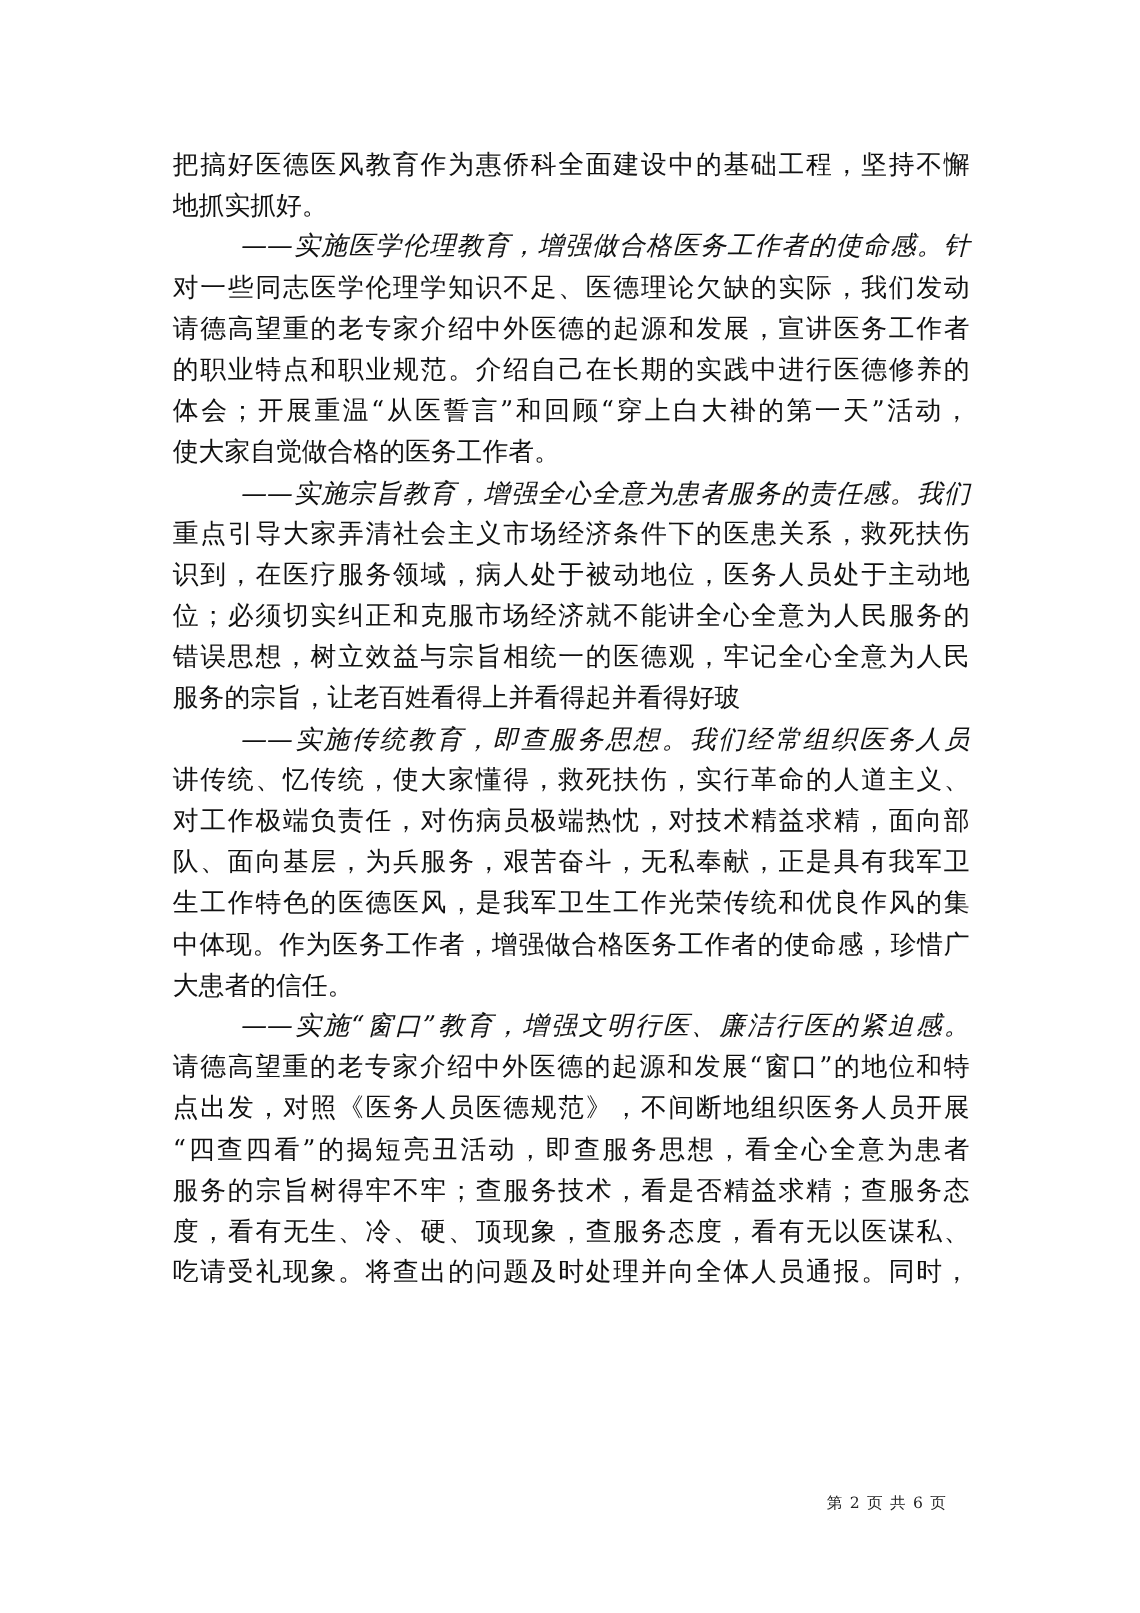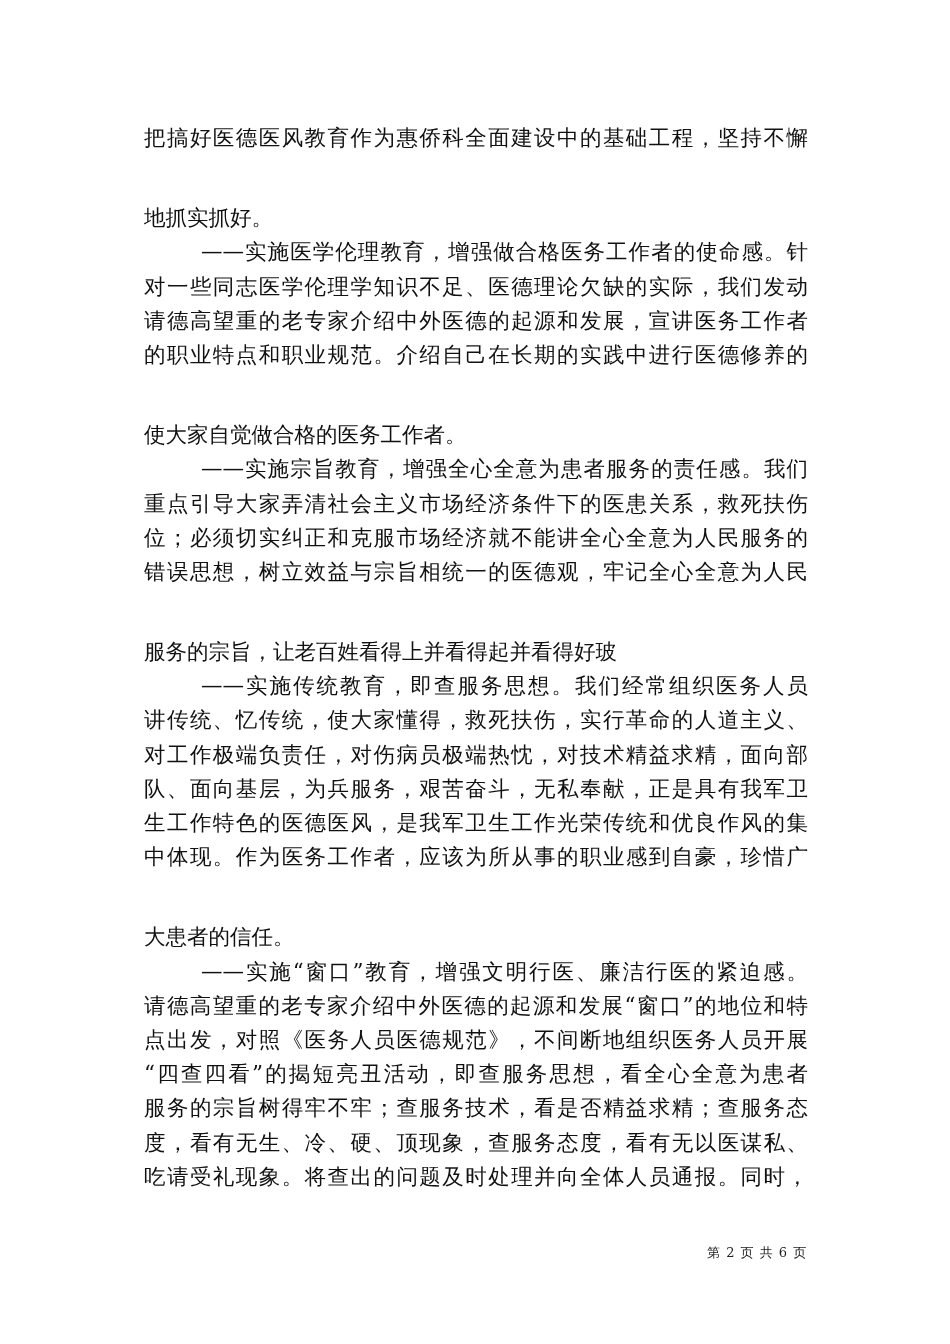--- a/index.html
+++ b/index.html
@@ -33,58 +33,60 @@
       height: 34.2px;
       line-height: 34.2px;
       font-size: 21.5px;
       white-space: nowrap;
       letter-spacing: 0px;
       text-align: justify;
       text-align-last: justify;
     }
     .line.last {
       text-align-last: left;
-      margin-top: 46px;
     }
     .line.indent {
       padding-left: 57px;
+      font-style: italic;
     }
     .footer {
       position: absolute;
-      left: 707px;
+      left: 689px;
       top: 1244px;
       font-size: 13px;
       color: #222222;
       font-family: "DejaVu Serif", "Liberation Serif", serif;
       letter-spacing: 1px;
     }
   </style>
 </head>
 <body>
 
 <div class="page">
   <div class="body-text" id="body-text">
       <div class="line">把搞好医德医风教育作为惠侨科全面建设中的基础工程，坚持不懈</div>
       <div class="line last">地抓实抓好。</div>
       <div class="line indent">——实施医学伦理教育，增强做合格医务工作者的使命感。针</div>
       <div class="line">对一些同志医学伦理学知识不足、医德理论欠缺的实际，我们发动</div>
       <div class="line">请德高望重的老专家介绍中外医德的起源和发展，宣讲医务工作者</div>
       <div class="line">的职业特点和职业规范。介绍自己在长期的实践中进行医德修养的</div>
+      <div class="line">体会；开展重温“从医誓言”和回顾“穿上白大褂的第一天”活动，</div>
       <div class="line last">使大家自觉做合格的医务工作者。</div>
       <div class="line indent">——实施宗旨教育，增强全心全意为患者服务的责任感。我们</div>
       <div class="line">重点引导大家弄清社会主义市场经济条件下的医患关系，救死扶伤</div>
+      <div class="line">识到，在医疗服务领域，病人处于被动地位，医务人员处于主动地</div>
       <div class="line">位；必须切实纠正和克服市场经济就不能讲全心全意为人民服务的</div>
       <div class="line">错误思想，树立效益与宗旨相统一的医德观，牢记全心全意为人民</div>
       <div class="line last">服务的宗旨，让老百姓看得上并看得起并看得好玻</div>
       <div class="line indent">——实施传统教育，即查服务思想。我们经常组织医务人员</div>
       <div class="line">讲传统、忆传统，使大家懂得，救死扶伤，实行革命的人道主义、</div>
       <div class="line">对工作极端负责任，对伤病员极端热忱，对技术精益求精，面向部</div>
       <div class="line">队、面向基层，为兵服务，艰苦奋斗，无私奉献，正是具有我军卫</div>
       <div class="line">生工作特色的医德医风，是我军卫生工作光荣传统和优良作风的集</div>
-      <div class="line">中体现。作为医务工作者，应该为所从事的职业感到自豪，珍惜广</div>
+      <div class="line">中体现。作为医务工作者，增强做合格医务工作者的使命感，珍惜广</div>
       <div class="line last">大患者的信任。</div>
       <div class="line indent">——实施“窗口”教育，增强文明行医、廉洁行医的紧迫感。</div>
       <div class="line">请德高望重的老专家介绍中外医德的起源和发展“窗口”的地位和特</div>
       <div class="line">点出发，对照《医务人员医德规范》，不间断地组织医务人员开展</div>
       <div class="line">“四查四看”的揭短亮丑活动，即查服务思想，看全心全意为患者</div>
       <div class="line">服务的宗旨树得牢不牢；查服务技术，看是否精益求精；查服务态</div>
       <div class="line">度，看有无生、冷、硬、顶现象，查服务态度，看有无以医谋私、</div>
       <div class="line">吃请受礼现象。将查出的问题及时处理并向全体人员通报。同时，</div>
     </div>
   <div class="footer">第 2 页 共 6 页</div>

